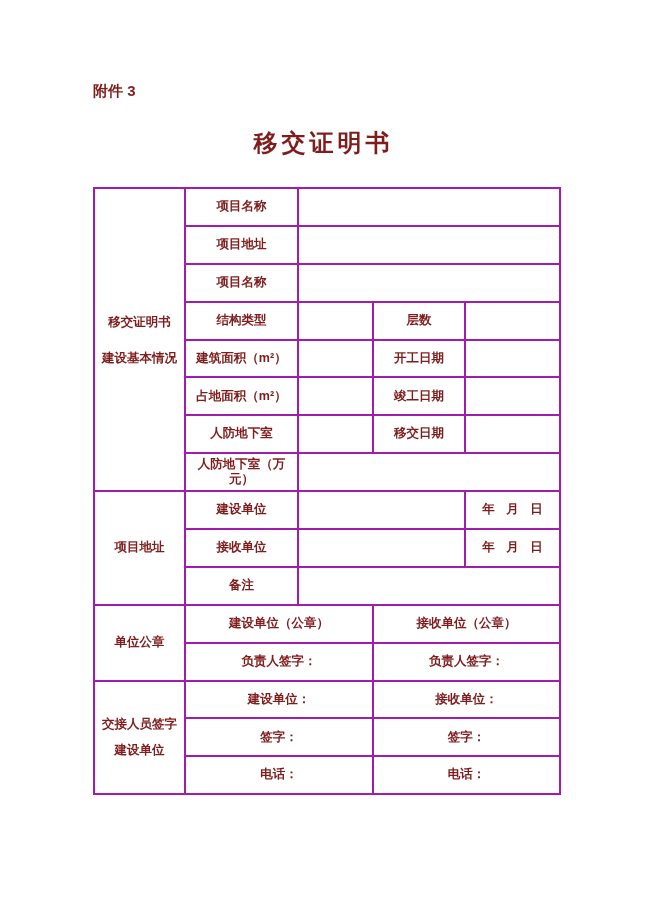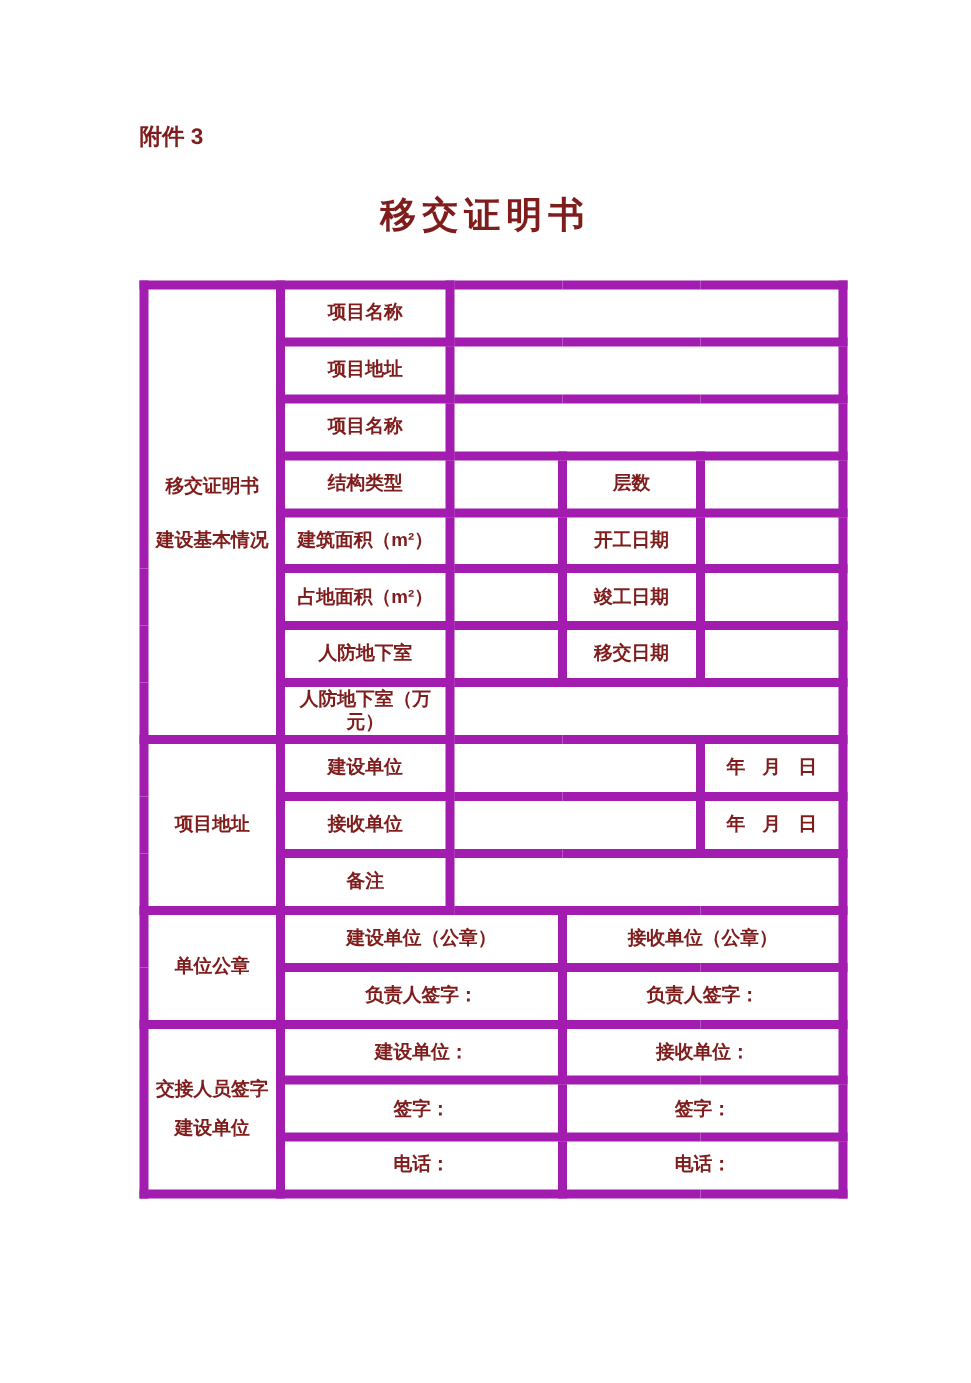--- a/index.html
+++ b/index.html
@@ -22,21 +22,21 @@
     font-size:24px;font-weight:bold;letter-spacing:4px;
   }
   table.cert{
     position:absolute;left:93px;top:187px;
     width:466px;
     border-collapse:collapse;table-layout:fixed;
     border:2px solid #464646;
   }
   table.cert tr{height:37.9px;}
   table.cert td{
-    border:6px solid #a21caf;
+    border:2px solid #a21caf;
     font-size:12.5px;font-weight:bold;
     text-align:center;vertical-align:middle;
     padding:0;overflow:hidden;
     line-height:1.25;
   }
   tr.sec-start td{border-top-width:2px;}
   td.cell-left{text-align:left;padding-left:7px;}
   td.cell-ymd{text-align:right;padding-right:4px;word-spacing:8px;}
   td.sec-hdr div{text-align:center;}
   td.sec-hdr.lh-lg div{line-height:36px;}

